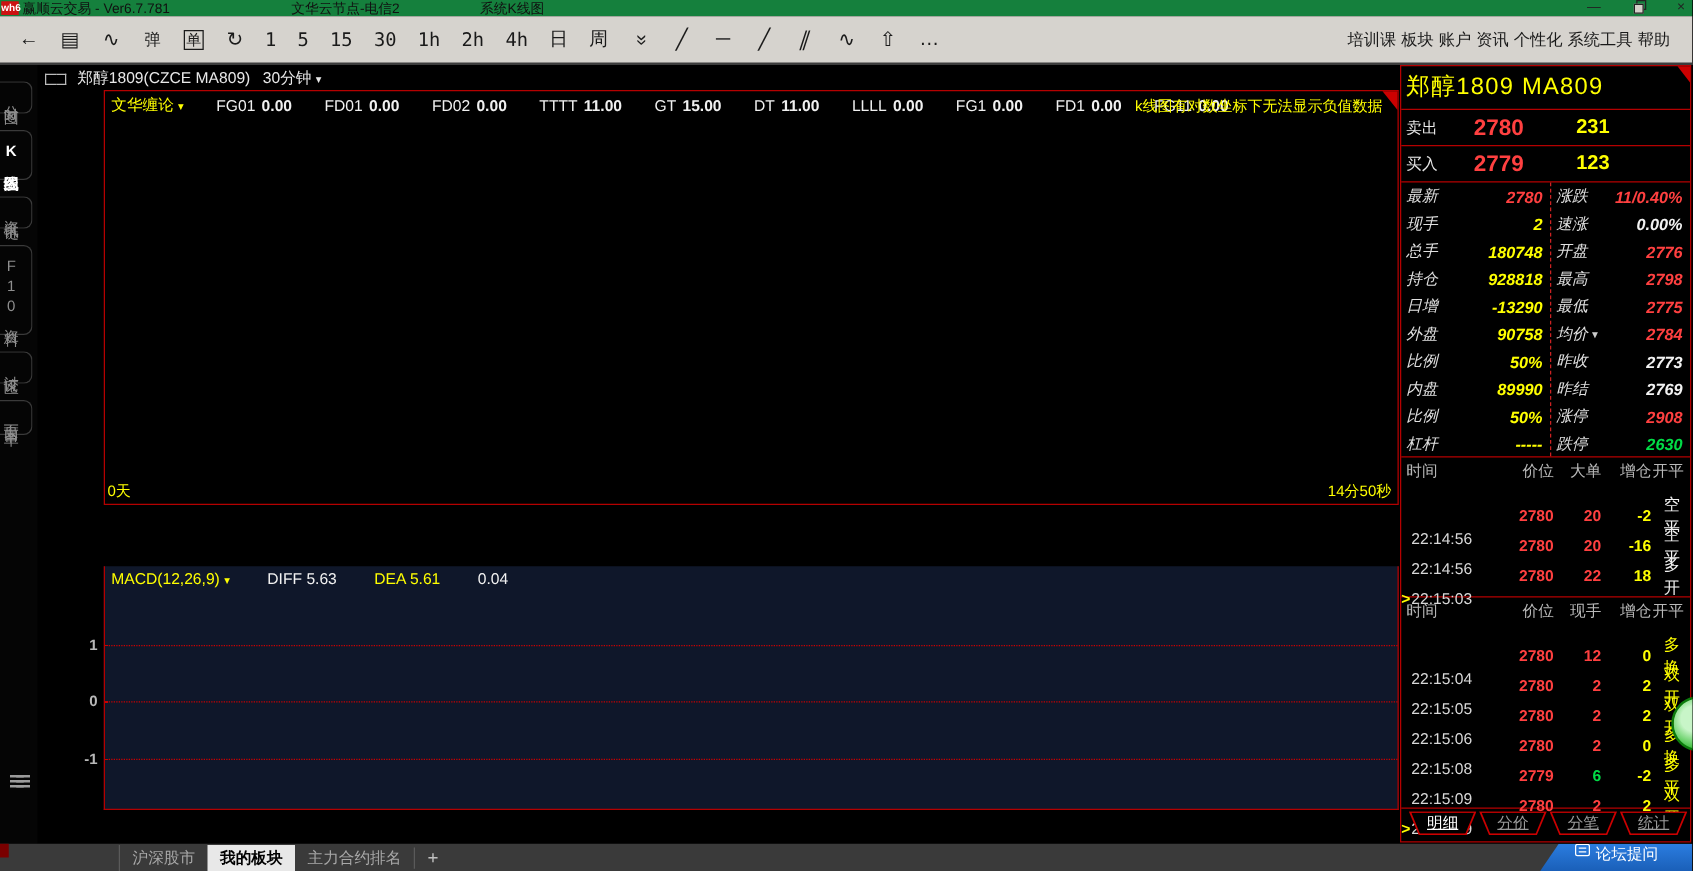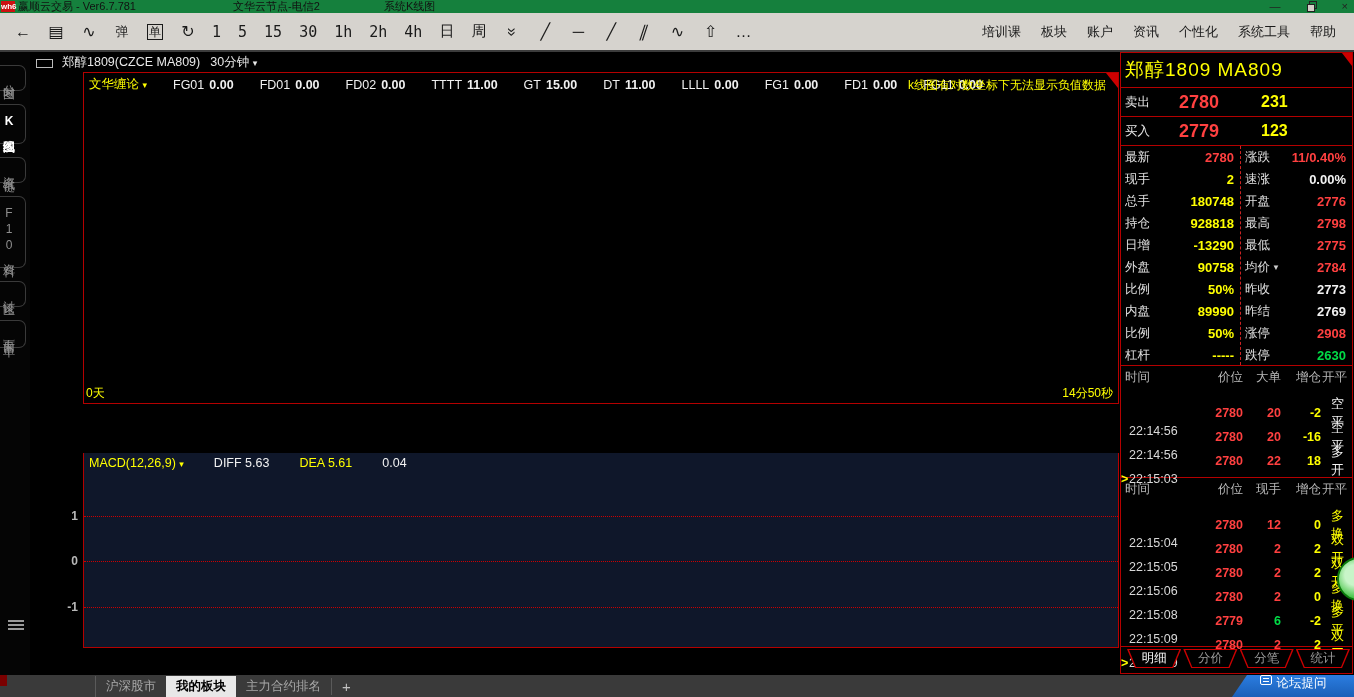--- a/index.html
+++ b/index.html
@@ -24,21 +24,21 @@
   .restore-ic::before { content:""; position:absolute; left:2px; top:0; width:6px; height:6px; border:1px solid #222; }
   .restore-ic::after { content:""; position:absolute; left:0; top:3px; width:6px; height:6px; border:1px solid #222; background:#d4d0c8; }
 
   
   #toolbar { position:absolute; left:0; top:13px; width:1354px; height:39px; background:#d6d3ce; border-bottom:2px solid #3c3c3c; display:flex; align-items:center; padding:0 10px 0 14px; }
   #toolbar .tool { color:#1a1a1a; font-size:16px; margin-right:15px; text-align:center; min-width:18px; }
   #toolbar .period { font-family:"DejaVu Sans Mono","Liberation Mono",monospace; font-size:15px; color:#1a1a1a; margin-right:17px; }
   #toolbar .boxed { border:1px solid #1a1a1a; font-size:12px; padding:0 1px; }
   #toolbar .rot90 { display:inline-block; transform:rotate(90deg); }
   #toolbar .skew { display:inline-block; transform:skewX(-18deg); }
-  #toolbar .menus { margin-left:auto; display:flex; gap:20px; font-size:13px; color:#1a1a1a; padding-right:8px; }
+  #toolbar .menus { margin-left:auto; display:flex; gap:4px; font-size:13px; color:#1a1a1a; padding-right:8px; }
 
   
   #sidebar { position:absolute; left:0; top:52px; width:30px; height:623px; background:#050505; }
   .stab { writing-mode:vertical-lr; text-orientation:upright; font-size:12px; color:#8f8f8f; letter-spacing:2px; border:1px solid #3a3a3a; border-left:none; border-radius:0 7px 7px 0; padding:9px 0; width:26px; text-align:center; margin:13px 0 0 0; }
   .stab.active { color:#ffffff; font-weight:bold; }
   #hamburger { position:absolute; left:8px; top:568px; width:16px; height:14px; }
   #hamburger span { display:block; width:11px; height:2px; background:#9a9a9a; margin:0 0 2px 5px; box-shadow:-5px 0 0 0 #9a9a9a; }
 
   
   #chart-header { position:absolute; left:36px; top:54px; height:16px; display:flex; align-items:center; color:#e8e8e8; font-size:12.5px; gap:10px; }
@@ -71,21 +71,21 @@
   #q-title { height:35px; line-height:34px; color:#ffff00; font-size:19px; padding-left:4px; letter-spacing:1px; }
   #q-title .pennant { border-top-width:13px; border-left-width:10px; }
   .bidask { height:29px; display:flex; align-items:center; padding:0 6px 0 4px; }
   .bidask .lbl { color:#e8e8e8; font-size:12.5px; width:54px; }
   .bidask .prc { color:#ff4040; font-size:18px; font-weight:bold; width:82px; }
   .bidask .vol { color:#ffff00; font-size:16px; font-weight:bold; }
 
   #stats { height:220px; display:flex; }
   #stats .col { width:119px; }
   #stats .col.right { width:112px; border-left:1px dashed #cc2222; }
-  .srow { height:22px; display:flex; align-items:center; padding:0 6px 0 4px; }
+  .srow { height:22px; display:flex; align-items:center; padding:0 6px 0 4px;font-style:italic; }
   .srow .slabel { color:#e0e0e0; font-size:12.5px; flex:0 0 auto; }
   .srow .sval { margin-left:auto; font-size:13px; font-weight:bold; }
   .tri { font-size:8px; color:#cccccc; margin-left:2px; }
 
   .ttable { font-size:12.5px; }
   .thead, .trow { display:grid; grid-template-columns:70px 48px 38px 40px auto; align-items:center; height:22px; padding:0 4px; }
   .trow { height:24px; }
   .thead { color:#b8b8b8; }
   .thead .h-r { text-align:right; }
   .thead .h-last { text-align:center; }
@@ -93,21 +93,21 @@
   .cell-time .mk { position:absolute; left:-4px; top:0; color:#ffff00; font-weight:bold; }
   .cell-r { text-align:right; font-weight:bold; }
   .cell-type { padding-left:10px; font-size:13px; }
   #table-big { height:112px; }
   #table-small { height:169px; }
 
   #detail-tabs { height:24px; display:flex; padding:2px 0 0 6px; border-bottom:none; }
   .rtab { position:relative; width:56px; height:19px; margin-right:2px; }
   .rtab .shape { position:absolute; inset:0; background:#cc0000; clip-path:polygon(0 0,100% 0,calc(100% - 8px) 100%,8px 100%); }
   .rtab .shape::after { content:""; position:absolute; inset:1px; background:#000; clip-path:polygon(1px 0,calc(100% - 1px) 0,calc(100% - 8px) 100%,8px 100%); }
-  .rtab .tlabel { position:absolute; inset:0; text-align:center; line-height:18px; font-size:12.5px; color:#9a9a9a; z-index:1; }
+  .rtab .tlabel { position:absolute; inset:0; text-align:center; line-height:18px; font-size:12.5px; color:#9a9a9a; z-index:1;text-decoration:underline; }
   .rtab.active .tlabel { color:#ffffff; }
 
   
   #statusbar { position:absolute; left:0; top:675px; width:1354px; height:22px; background:#3a3a3a; display:flex; align-items:center; font-size:12.5px; color:#a8a8a8; }
   #statusbar .redmark { position:absolute; left:0; top:0; width:7px; height:11px; background:#7a0000; }
   #statusbar .items { display:flex; align-items:center; margin-left:95px; height:22px; }
   #statusbar .sb-item { padding:2px 10px; border-left:1px solid #5a5a5a; }
   #statusbar .sb-item.noborder { border-left:none; }
   #statusbar .sb-item.active { background:#e8e8e8; color:#000; border-left:none; font-weight:bold; }
   #statusbar .sb-plus { padding:0 10px; border-left:1px solid #5a5a5a; font-size:15px; color:#c0c0c0; }

